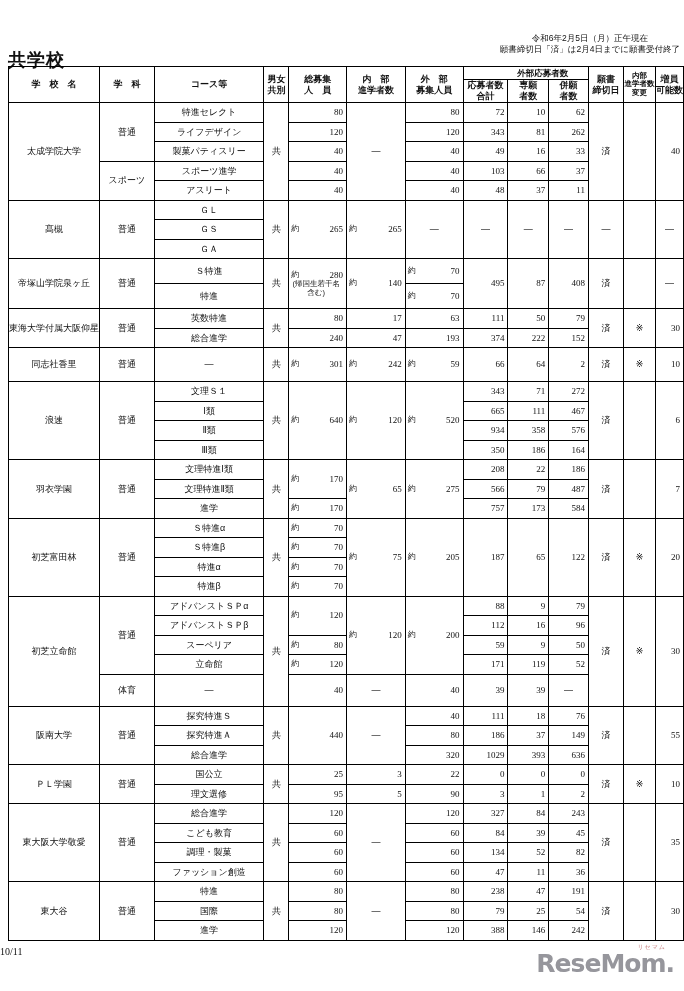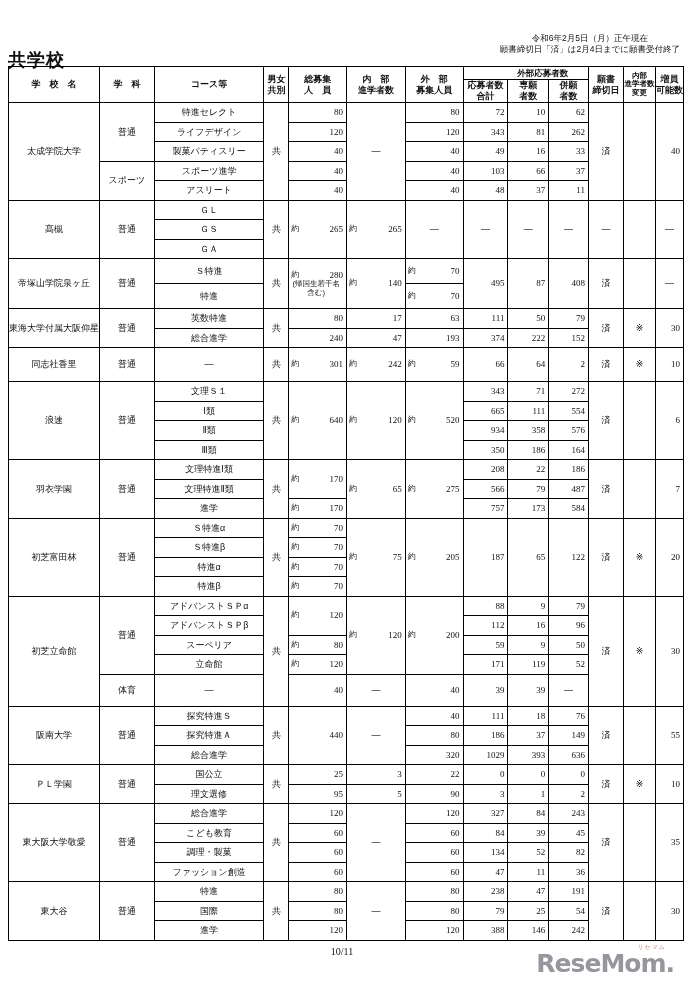--- a/index.html
+++ b/index.html
@@ -13,21 +13,21 @@
   th{font-size:9px;font-weight:bold;line-height:1.2;text-align:center;vertical-align:middle;}
   .group-th{font-size:8.5px;height:12px;line-height:1;padding-left:34px;}
   .hdr-r2 th{height:22px;}
   .th-change{font-size:7.5px;line-height:1.1;}
   td{font-size:9px;vertical-align:middle;line-height:1.15;}
   .ctr{text-align:center;}
   .num{text-align:right;padding-right:3px;font-family:"Liberation Serif","DejaVu Serif",serif;}
   .yaku .pre{float:left;font-size:8px;margin-left:2px;font-family:"Liberation Sans","DejaVu Sans",sans-serif;}
   .note{font-size:7.5px;text-align:center;line-height:1.15;white-space:normal;font-family:"Liberation Sans","DejaVu Sans",sans-serif;}
   .td-name,.td-dept,.td-course{letter-spacing:0;}
-  .page-num{position:absolute;top:946px;left:0;right:0;text-align:center;font-size:10px;font-family:"Liberation Serif","DejaVu Serif",serif;}
+  .page-num{position:absolute;top:946px;left:0;right:0;font-size:10px;font-family:"Liberation Serif","DejaVu Serif",serif;}
   .logo{position:absolute;top:944px;right:10px;text-align:right;line-height:1;}
   .logo-ruby{display:block;font-size:6px;color:#c67f7f;letter-spacing:1px;margin-right:8px;margin-bottom:1px;}
   .logo-text{font-size:25px;font-weight:bold;color:#96969c;letter-spacing:-1px;font-family:"DejaVu Sans",sans-serif;}
 </style>
 </head>
 <body>
 
 <div class="sheet">
   <div class="meta">
     <div>令和6年2月5日（月）正午現在</div>
@@ -210,21 +210,21 @@
           <td class="td-sen num">71</td>
           <td class="td-hei num">272</td>
           <td rowspan="4" class="td-deadline ctr">済</td>
           <td rowspan="4" class="td-change ctr"></td>
           <td rowspan="4" class="td-capacity num">6</td>
         </tr>
         <tr style="height: 19.5px;">
           <td class="td-course ctr">Ⅰ類</td>
           <td class="td-app_total num">665</td>
           <td class="td-sen num">111</td>
-          <td class="td-hei num">554</td>
+          <td class="td-hei num">467</td>
         </tr>
         <tr style="height: 19.5px;">
           <td class="td-course ctr">Ⅱ類</td>
           <td class="td-app_total num">934</td>
           <td class="td-sen num">358</td>
           <td class="td-hei num">576</td>
         </tr>
         <tr style="height: 19.5px;">
           <td class="td-course ctr">Ⅲ類</td>
           <td class="td-app_total num">350</td>

